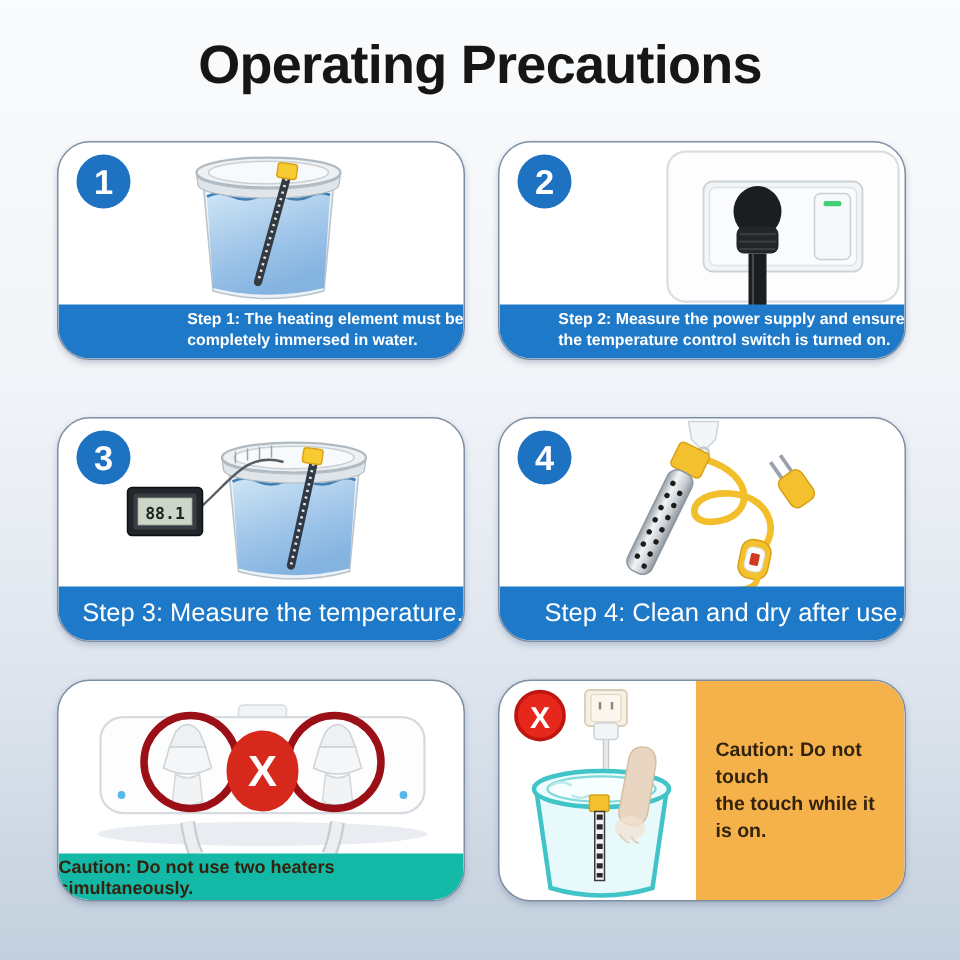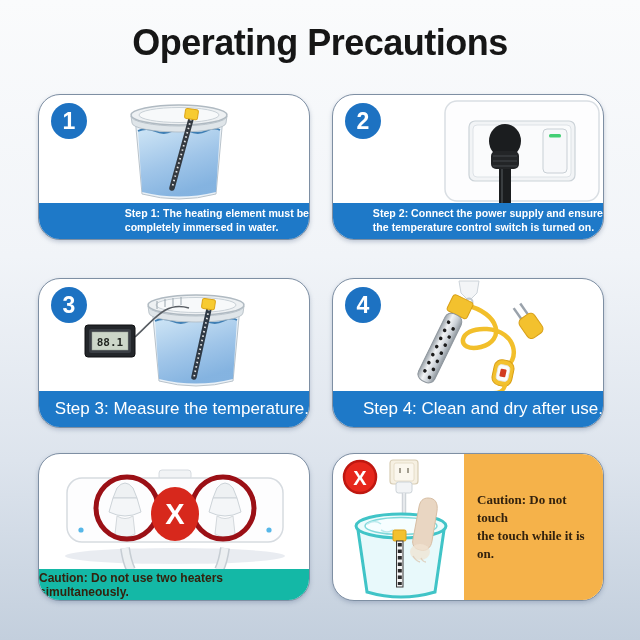--- a/index.html
+++ b/index.html
@@ -21,21 +21,21 @@
          background:#1d72c2;color:#fff;font-weight:bold;font-size:23px;
          display:flex;align-items:center;justify-content:center;z-index:3;}
   .art{position:absolute;left:0;top:0;z-index:1;}
   .bar{position:absolute;left:0;right:0;bottom:0;height:36px;background:#1e79c8;color:#fff;
        display:flex;align-items:center;justify-content:flex-end;z-index:2;}
   .bar .lines{font-size:10.6px;font-weight:bold;line-height:1.3;text-align:left;white-space:nowrap;}
   .bar.single{font-size:17px;font-weight:normal;}
   .bar.orange{background:#14b8a6;color:#33220e;height:31px;font-size:12px;font-weight:bold;}
   .orange-panel{position:absolute;top:0;right:0;bottom:0;width:139px;background:#f5b24a;
                 display:flex;align-items:center;z-index:2;}
-  .orange-panel .txt{padding:0 8px 0 13px;font-size:13px;font-weight:bold;color:#33220e;line-height:1.4;font-family:Liberation Serif, serif;}
+  .orange-panel .txt{padding:0 8px 0 13px;font-size:13px;font-weight:bold;color:#33220e;line-height:1.4;}
 </style>
 </head>
 <body>
 
 <div class="page">
 
   <div class="title">Operating Precautions</div>
 
   <div class="card" id="card1">
     <div class="badge">1</div>
@@ -74,21 +74,21 @@
       <rect x="210" y="34" width="24" height="44" rx="4" fill="#f7f8fa" stroke="#c8cfd5" stroke-width="1"></rect>
       <rect x="216" y="39" width="12" height="3.5" rx="1.5" fill="#43cf74"></rect>
       <ellipse cx="172" cy="46" rx="16" ry="17" fill="#1b1d1f"></ellipse>
       <rect x="158" y="56" width="28" height="18" rx="5" fill="#232527"></rect>
       <path d="M160,61 h24 M160,66 h24 M160,71 h24" stroke="#3a3d40" stroke-width="1.5"></path>
       <rect x="166" y="74" width="12" height="36" fill="#1b1d1f"></rect>
       <line x1="169" y1="74" x2="169" y2="110" stroke="#45484c" stroke-width="1.5"></line>
     </svg>
     <div class="bar">
       <div class="lines">
-        <div>Step 2: Connect the power supply and ensure</div>
+        <div>Step 2: Measure the power supply and ensure</div>
         <div>the temperature control switch is turned on.</div>
       </div>
     </div>
   </div>
 
   <div class="card" id="card3">
     <div class="badge">3</div>
     <svg class="art" width="272" height="114" viewBox="0 0 272 114">
       <defs>
         <linearGradient id="w2" x1="0" y1="0" x2="0.4" y2="1">

